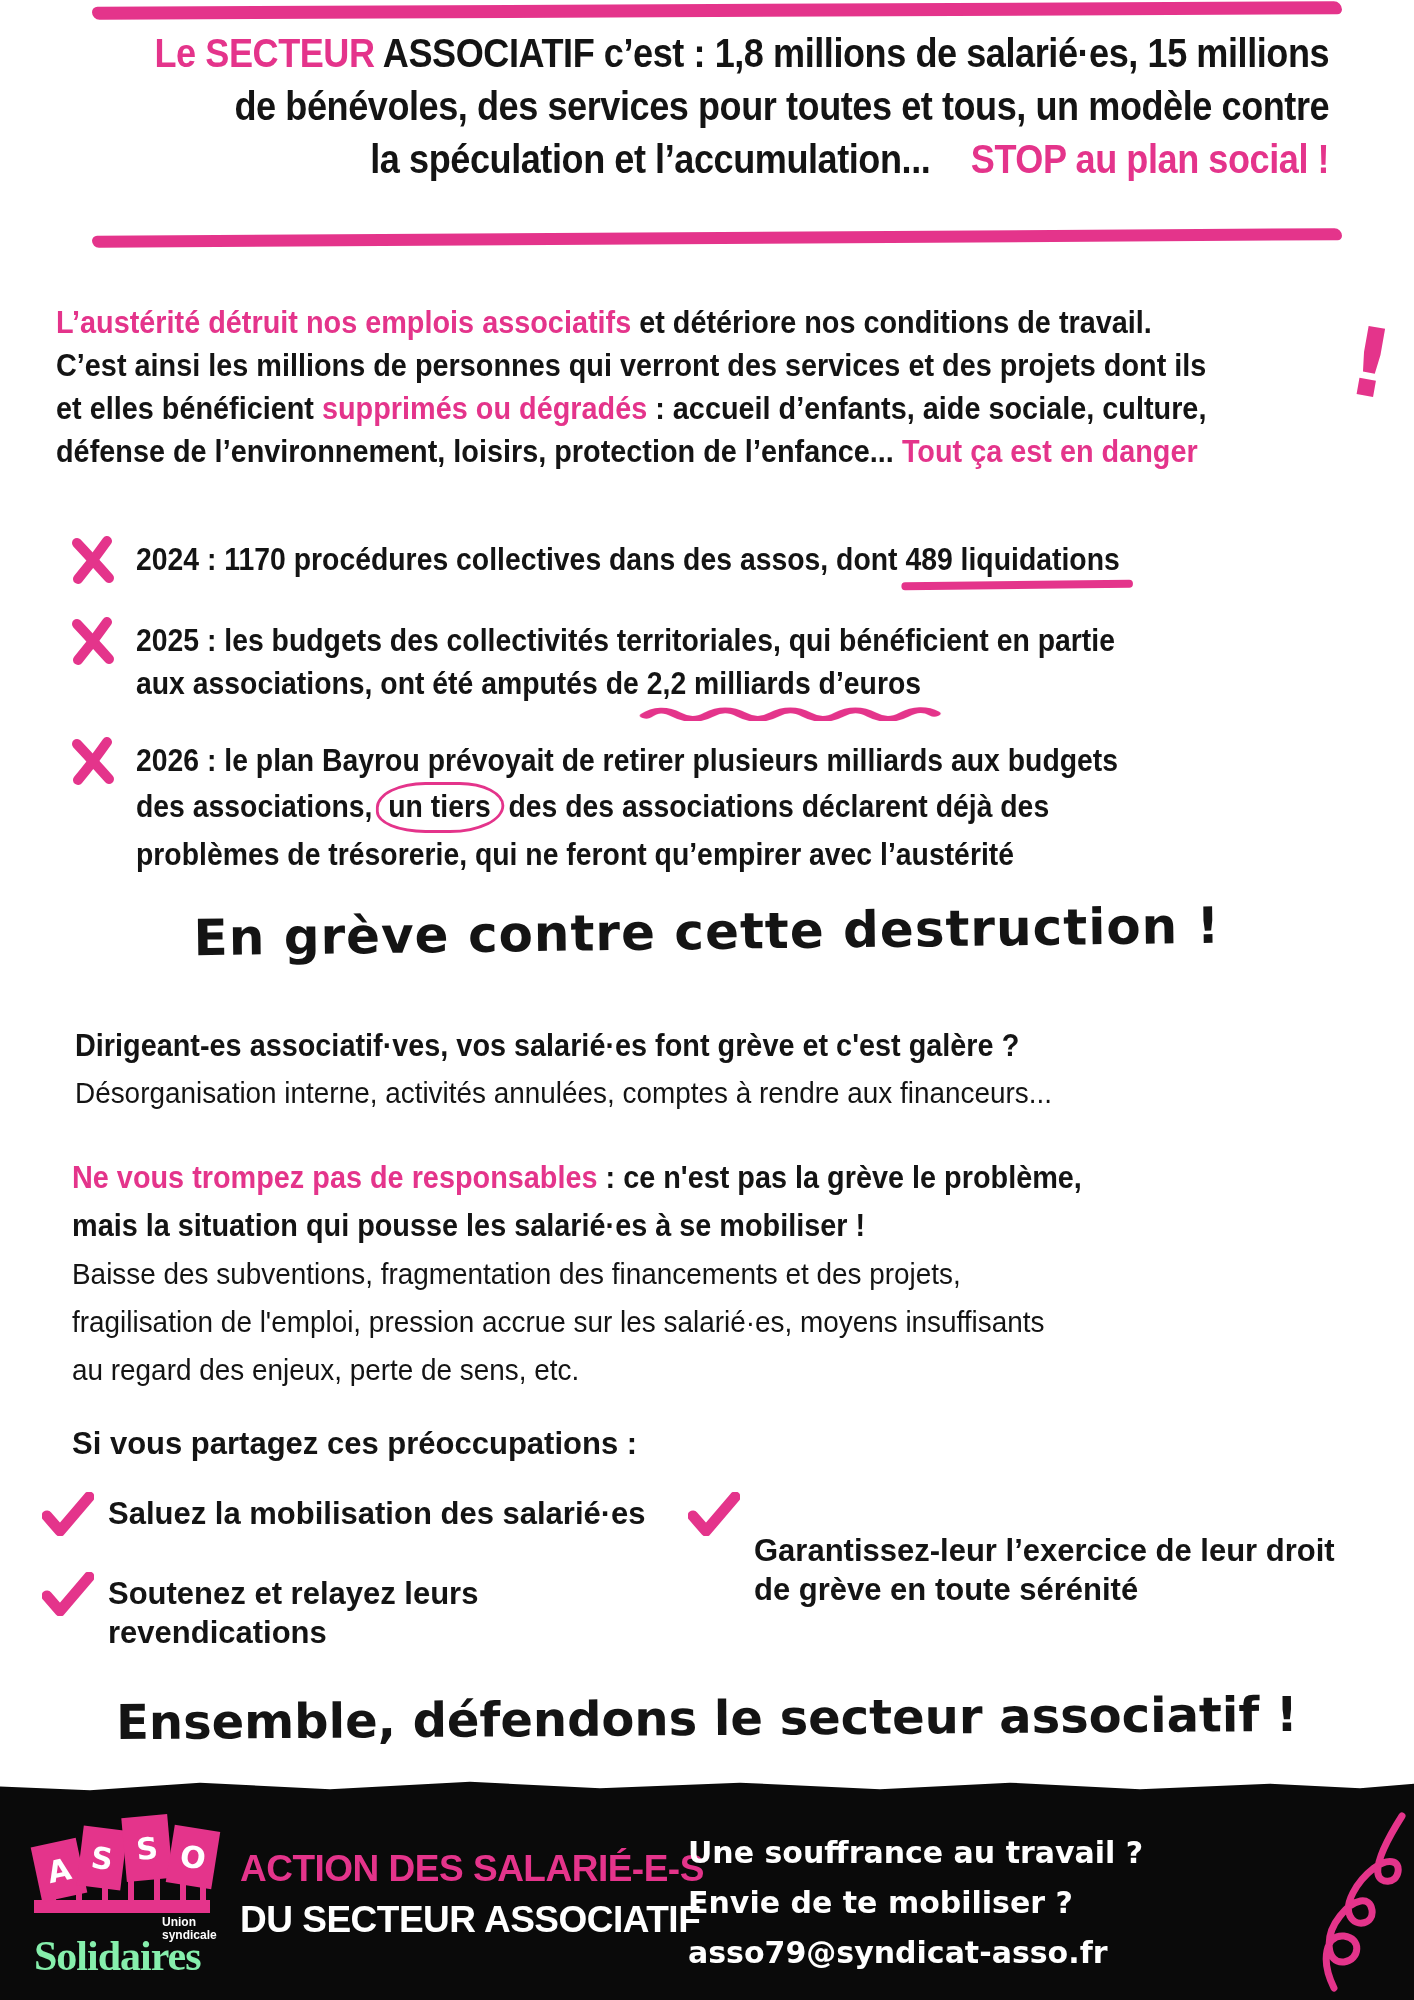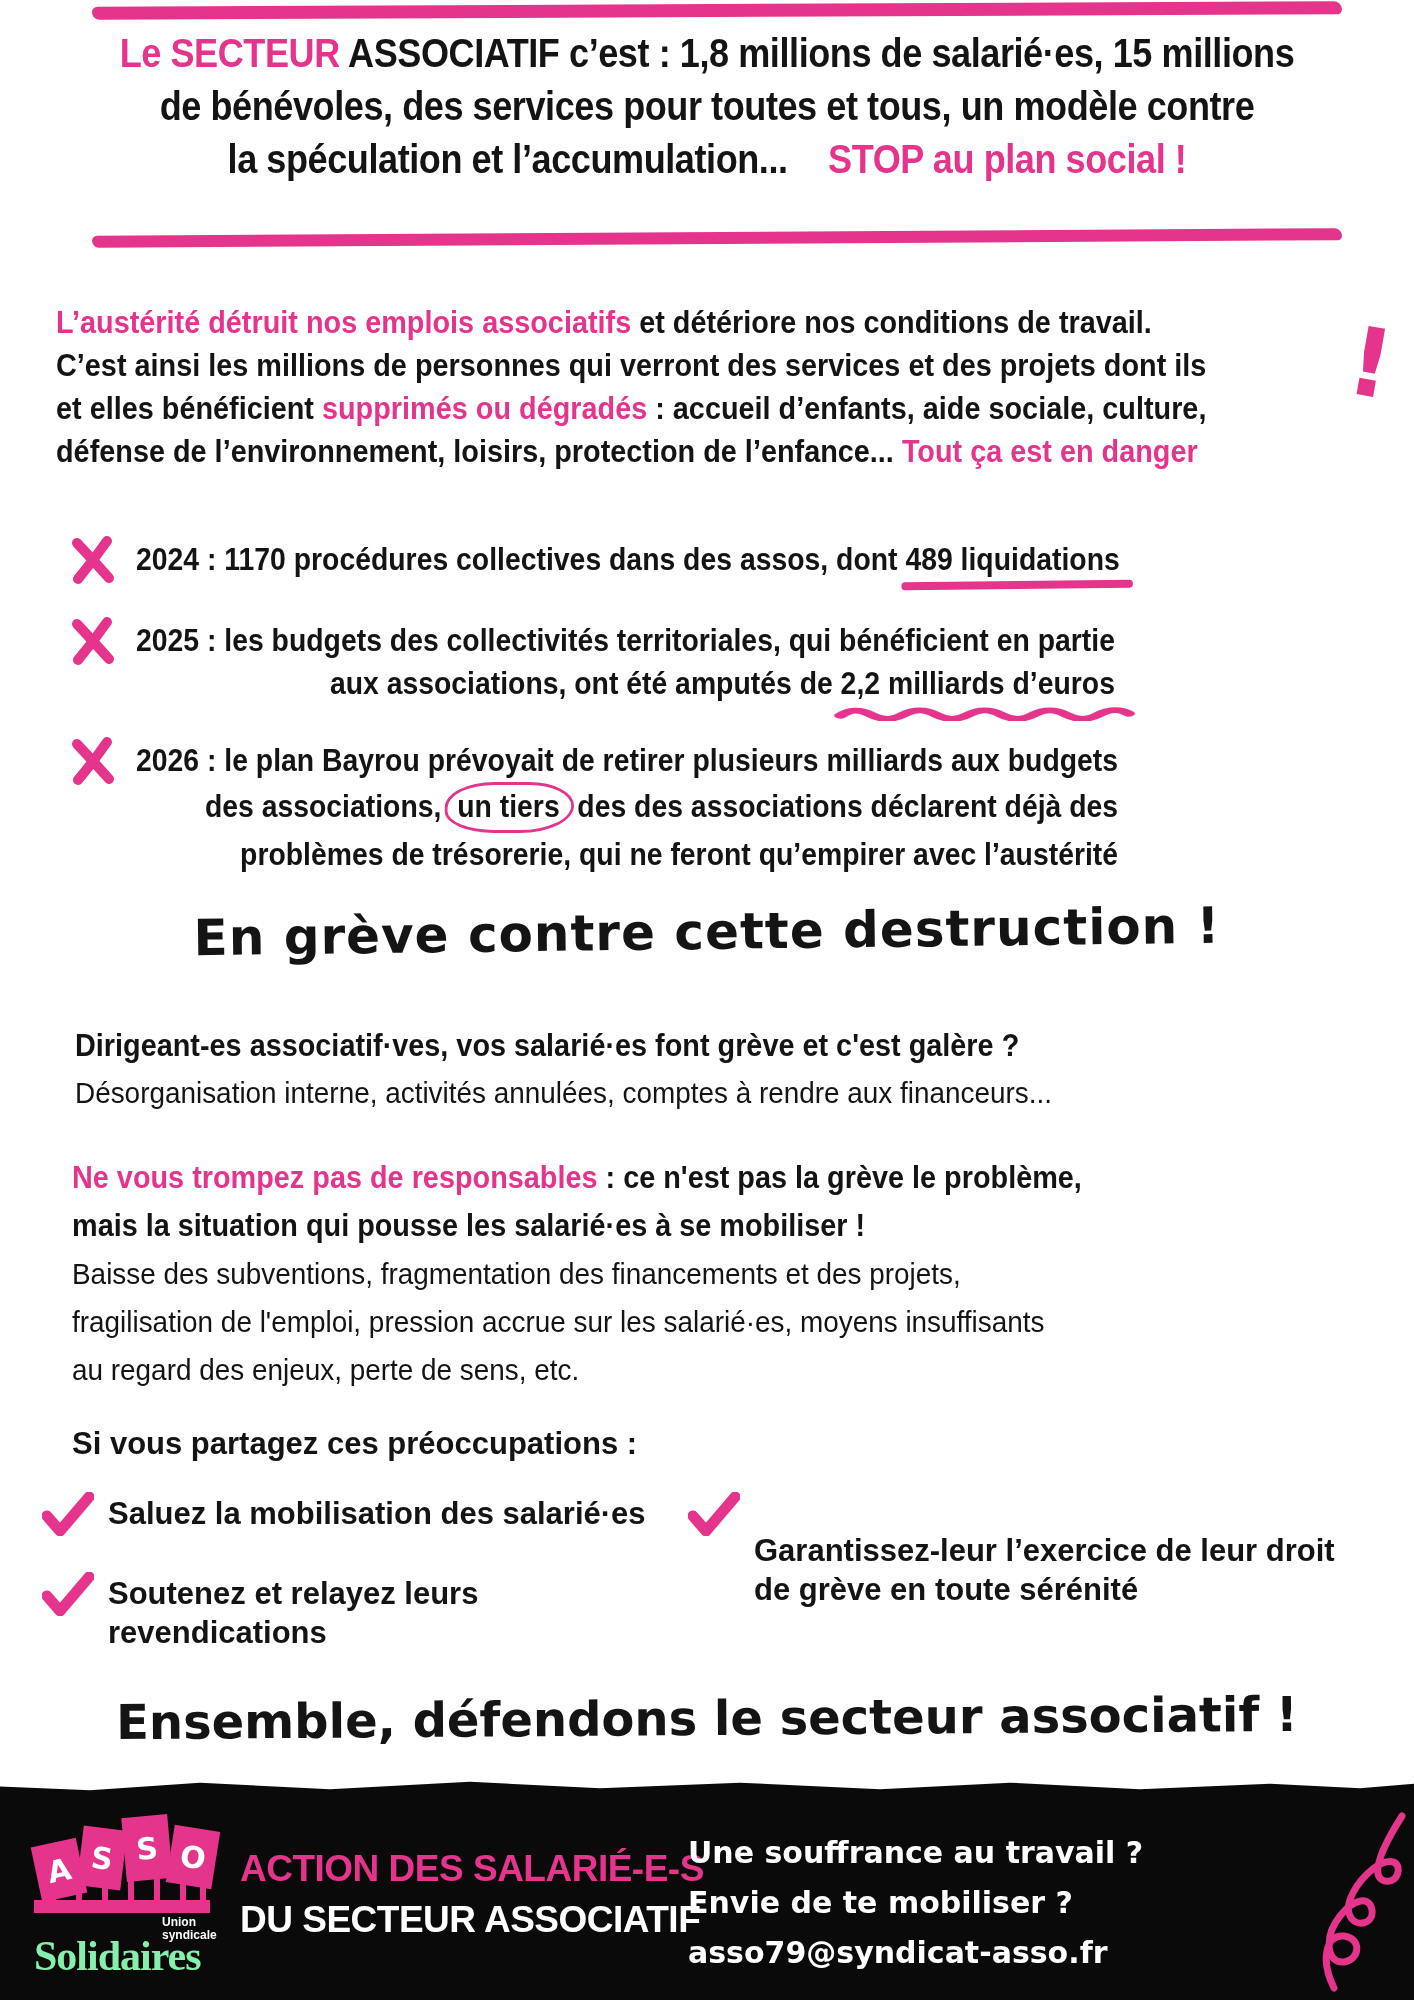--- a/index.html
+++ b/index.html
@@ -9,36 +9,36 @@
 
   .pink { color:var(--pink); }
 
   
   .bar { position:absolute; left:92px; width:1250px; height:13px; background:var(--pink);
          border-radius:8px 12px 7px 11px; transform:rotate(-0.25deg); }
   .bar-top { top:4px; }
   .bar-mid { top:232px; height:12px; transform:rotate(-0.35deg); }
 
   
-  .headline { position:absolute; top:27px; left:0; width:100%; text-align:center;
+  .headline { position:absolute; top:27px; left:0; width:100%; text-align:right;
               font-weight:700; font-size:41px; line-height:53px; letter-spacing:-0.5px; }
   .hl-line { white-space:nowrap; transform:scaleX(0.88); transform-origin:50% 50%; }
   .stop { margin-left:46px; }
 
   .cond { white-space:nowrap; transform:scaleX(0.93); transform-origin:0 50%; }
 
   .intro { position:absolute; top:301px; left:56px; font-size:31px; font-weight:700; line-height:43px; }
   .intro-bang { position:absolute; top:308px; left:1349px; font-size:95px; font-weight:700;
                 font-family:"DejaVu Sans", sans-serif; color:var(--pink); transform:rotate(10deg); }
 
   .bullets { position:absolute; top:538px; left:70px; }
   .bullet { display:flex; align-items:flex-start; margin-bottom:34px; }
   .xmark { width:46px; height:50px; flex:0 0 46px; margin:-3px 20px 0 0; }
   .xmark path { stroke:var(--pink); stroke-width:10; fill:none; stroke-linecap:round; }
-  .btext { font-size:30.5px; font-weight:700; line-height:43px;text-align:right; }
+  .btext { font-size:30.5px; font-weight:700; line-height:43px; }
 
   .u489 { position:relative; }
   .u489::after { content:""; position:absolute; left:-4px; right:-14px; bottom:-13px; height:8px;
                  background:var(--pink); border-radius:5px; transform:rotate(-0.6deg); }
   .wavy { position:relative; }
   .wave { position:absolute; left:-8px; width:calc(100% + 30px); height:17px; bottom:-21px; }
   .wave path { stroke:var(--pink); stroke-width:5.5; fill:none; stroke-linecap:round; }
   .circled { display:inline-block; border:3px solid var(--pink);
              border-radius:50% 45% 55% 50% / 65% 60% 70% 55%; padding:0 12px 2px 10px; margin:0 4px; }
 

